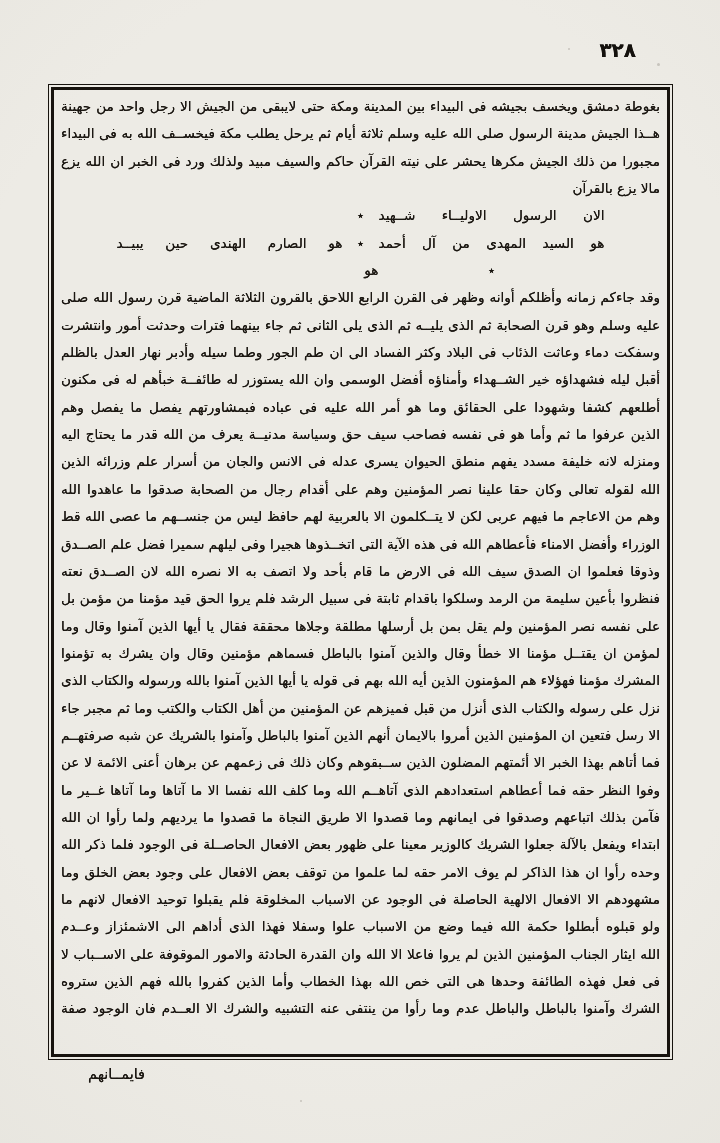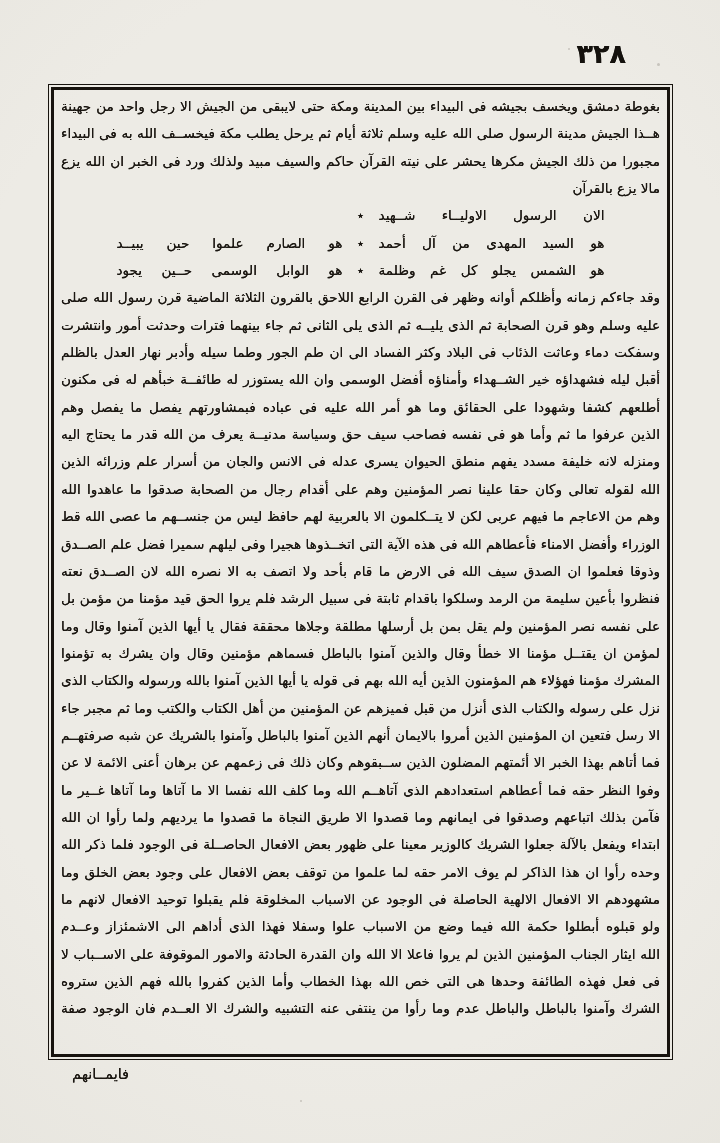--- a/index.html
+++ b/index.html
@@ -8,22 +8,22 @@
     background:#dddbd6;
     font-family:"DejaVu Sans",sans-serif;
   }
   .page{
     position:relative;width:720px;height:1143px;overflow:hidden;
     background:#e9e7e1;
     background-image:radial-gradient(120% 95% at 50% 45%, #edebe5 50%, #e5e3dc 85%, #dcdad3 100%);
     color:#1b1712;direction:rtl;
   }
   .page-number{
-    position:absolute;top:38px;right:94px;
-    font-size:27px;font-weight:700;letter-spacing:1px;
+    position:absolute;top:38px;right:84px;
+    font-size:20px;font-weight:700;letter-spacing:1px;
     color:#14110d;text-shadow:0 0 .6px #14110d;
   }
   .frame{
     position:absolute;top:84px;right:47px;width:625px;height:976px;
     border:1.5px solid #17130e;
     box-sizing:border-box;
   }
   .frame-inner{
     position:absolute;inset:2px;
     border:3.5px solid #17130e;
@@ -45,21 +45,21 @@
     justify-content:center;
     height:27.35px;line-height:27.35px;
   }
   .hemi{
     display:block;text-align:justify;text-align-last:justify;overflow:hidden;
   }
   .vstar{
     display:block;text-align:center;font-size:12px;color:#17130e;
   }
   .catchword{
-    position:absolute;top:1066px;left:72px;
+    position:absolute;top:1066px;left:88px;
     font-size:14.5px;direction:rtl;
     text-shadow:0 0 .5px #221d16;
   }
   
   .speck{position:absolute;border-radius:50%;background:rgba(90,84,72,.25);}
 </style>
 </head>
 <body>
 
 <div class="page">
@@ -84,25 +84,24 @@
         <div class="poem">
 
             <div class="poem-line">
               <span class="hemi">الان الرسول الاوليــاء شــهيد</span>
               <span class="vstar">٭</span>
             </div>
 
             <div class="poem-line">
               <span class="hemi">هو السيد المهدى من آل أحمد</span>
               <span class="vstar">٭</span>
-              <span class="hemi">هو الصارم علموا حين يبيــد</span>
+              <span class="hemi">هو الصارم الهندى حين يبيــد</span>
             </div>
 
             <div class="poem-line">
-              <span class="hemi">هو الشمس يجلو كل غم وظلمة</span>
               <span class="vstar">٭</span>
               <span class="hemi">هو الوابل الوسمى حــين يجود</span>
             </div>
           </div>
 
         <div class="bodytext">
 
             <div class="tline">وقد جاءكم زمانه وأظلكم أوانه وظهر فى القرن الرابع اللاحق بالقرون الثلاثة الماضية قرن رسول الله صلى الله</div>
 
             <div class="tline">عليه وسلم وهو قرن الصحابة ثم الذى يليــه ثم الذى يلى الثانى ثم جاء بينهما فترات وحدثت أمور وانتشرت أهواء</div>

